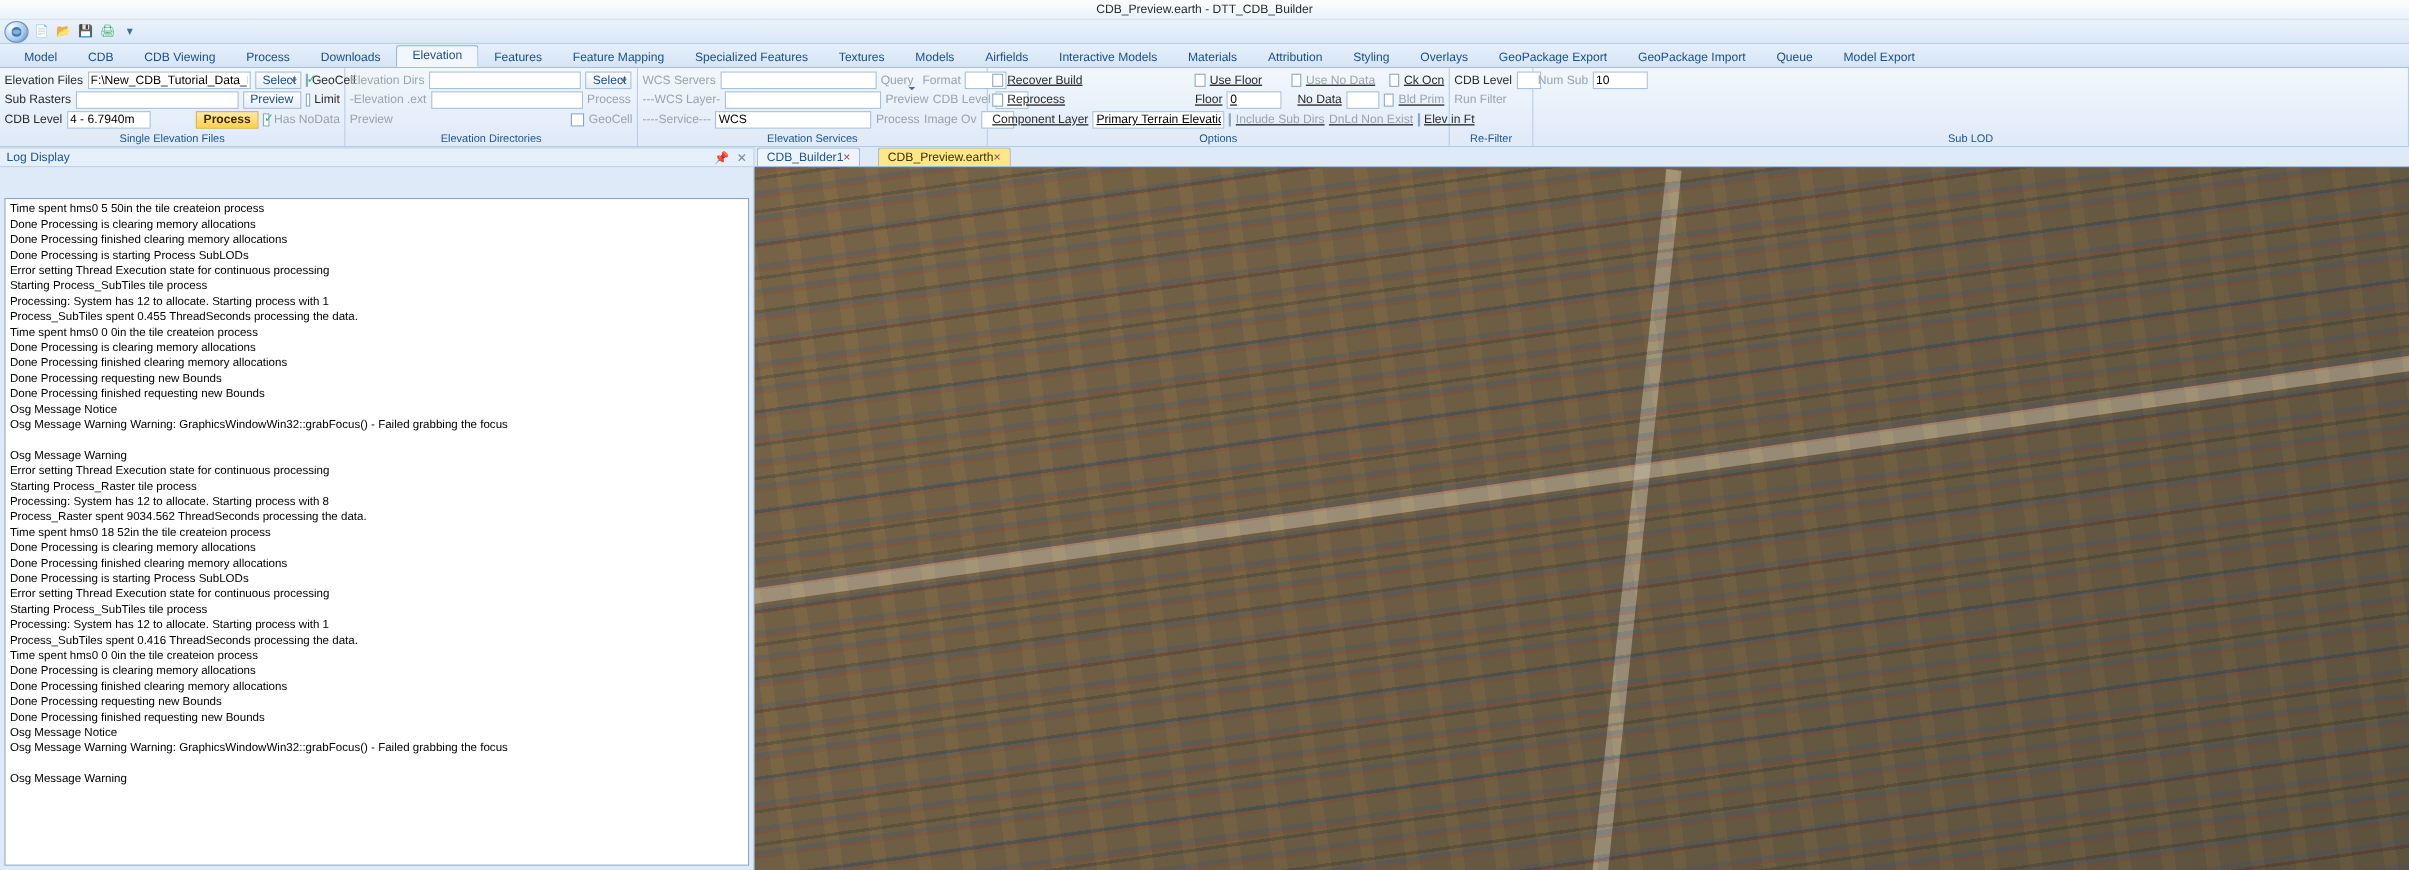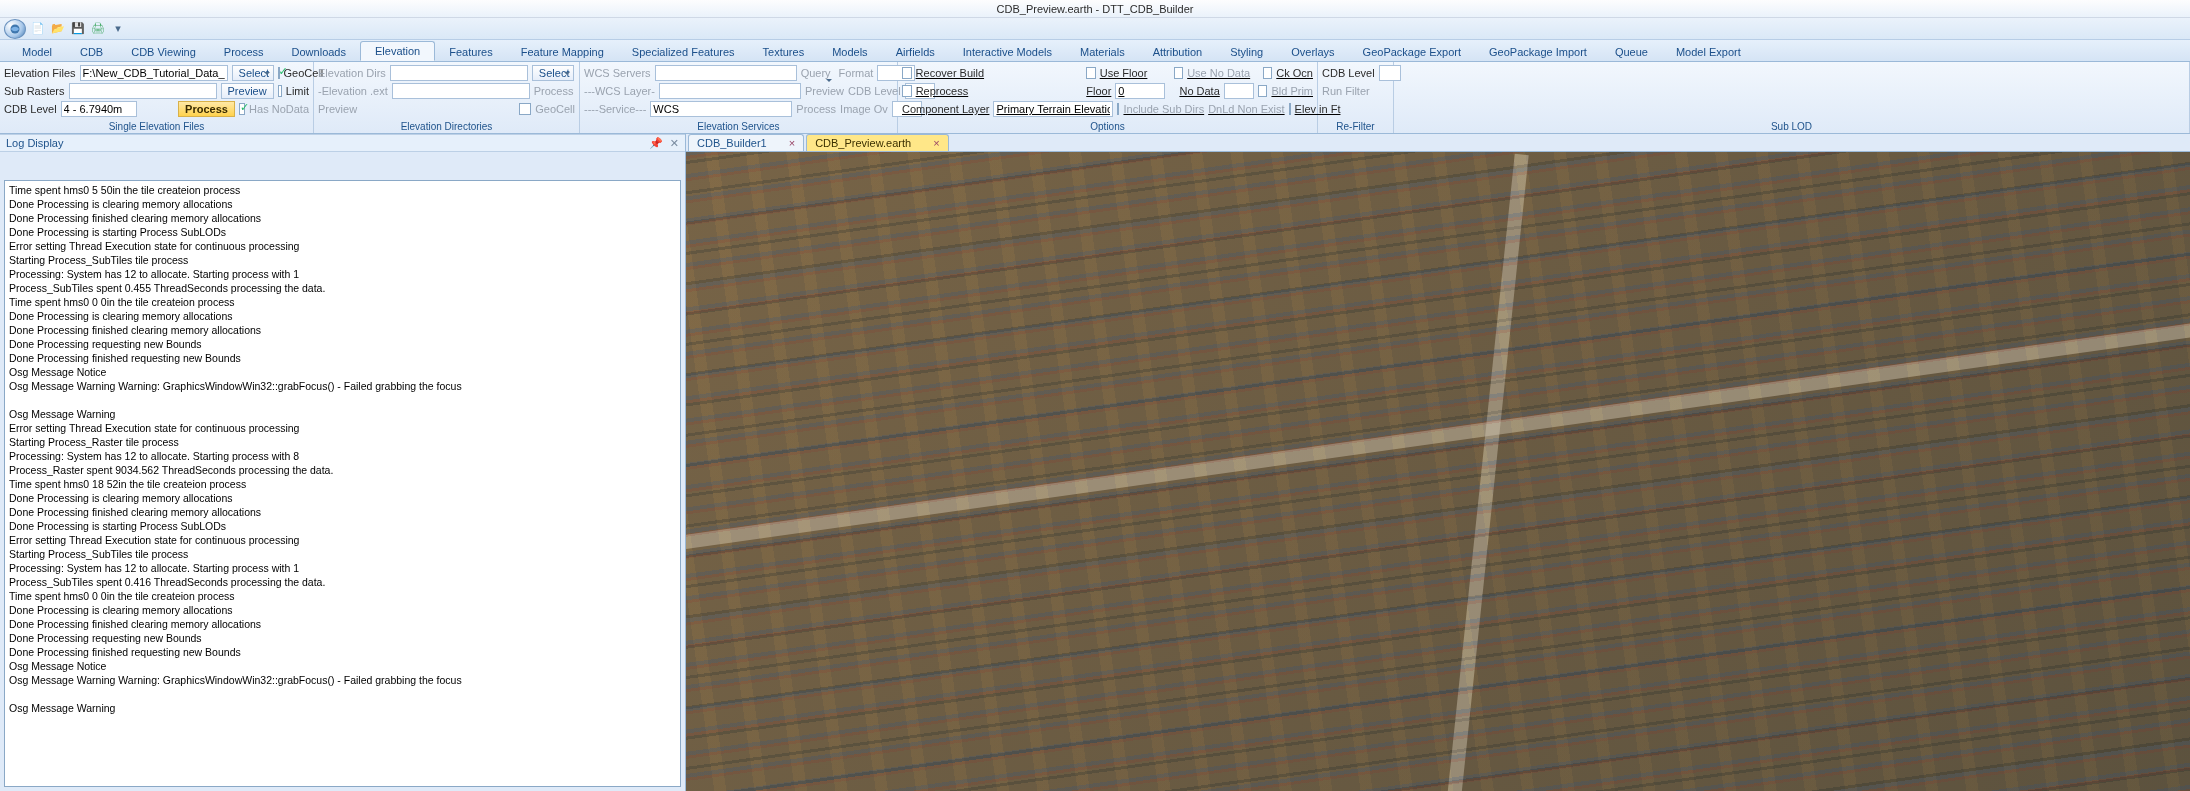--- a/index.html
+++ b/index.html
@@ -25,21 +25,21 @@
   .sel-arrow { position:relative; }
   .sel-arrow::after { content:""; position:absolute; right:3px; top:6px; border:3px solid transparent; border-top-color:#4a6a8c; }
   
   .doc-area { position:absolute; top:134px; left:0; right:0; bottom:0; display:flex;justify-content:space-between; }
   .left-pane { width:686px; background:#dfeaf8; border-right:1px solid #9bb9d8; display:flex; flex-direction:column; }
   .pane-header { height:18px; background:#e6f0fb; border-top:1px solid #bcd0e6; border-bottom:1px solid #bcd0e6; display:flex; align-items:center; padding:0 6px; color:#20548c; justify-content:space-between; }
   .pane-header .ctrls span { margin-left:4px; color:#7a8ca0; cursor:pointer; }
   .log-box { margin:28px 4px 4px 4px; flex:1; background:#fff; border:1px solid #8aa8c6; padding:2px 4px; font-family:Tahoma,Arial,sans-serif; font-size:10.5px; line-height:14px; color:#000; overflow:auto; white-space:pre; }
   .right-pane { flex:1; display:flex; flex-direction:column; }
   .doc-tabs { height:18px; background:#dfeaf8; display:flex; align-items:flex-end; padding-left:2px; border-bottom:1px solid #9bb9d8; }
-  .doc-tabs .dtab { padding:2px 8px; border:1px solid #9bb9d8; border-bottom:none; margin-right:2px; background:#eef4fb; color:#20548c; border-top-left-radius:3px; border-top-right-radius:3px; display:flex; align-items:center; gap:22px; }
+  .doc-tabs .dtab { padding:2px 8px; border:1px solid #9bb9d8; border-bottom:none; margin-right:16px; background:#eef4fb; color:#20548c; border-top-left-radius:3px; border-top-right-radius:3px; display:flex; align-items:center; gap:0; }
   .doc-tabs .dtab.active { background:#ffe788; color:#3b3000; }
   .dtab .x { color:#946; cursor:pointer; }
   .viewport { flex:1; background:#716450; position:relative; overflow:hidden; }
   
   .aerial { position:absolute; inset:0; background:
      linear-gradient(135deg, rgba(120,100,70,.9), rgba(90,80,60,.9));
   }
   .roads::before, .roads::after { content:""; position:absolute; background:rgba(210,200,180,.45); }
   .roads::before { top:40%; left:-5%; width:130%; height:14px; transform:rotate(-8deg); }
   .roads::after { top:0; left:52%; width:14px; height:140%; transform:rotate(6deg); }
@@ -213,20 +213,24 @@
       <span class="lbl">CDB Level</span>
       <input type="text" class="fld sel-arrow" style="width: 22px;">
     </div>
     <div class="row">
       <span class="lbl dim">Run Filter</span>
     </div>
     <div class="grp-title">Re-Filter</div>
   </div>
 
   <div class="grp" style="flex:1;">
+    <div class="row">
+      <span class="lbl dim">Num Sub</span>
+      <input type="text" class="fld" style="width: 50px;" value="10">
+    </div>
     <div class="grp-title">Sub LOD</div>
   </div>
 </div>
 
 <div class="doc-area">
   <div class="left-pane">
     <div class="pane-header">
       <span>Log Display</span>
       <span class="ctrls">
         <span>📌</span>

